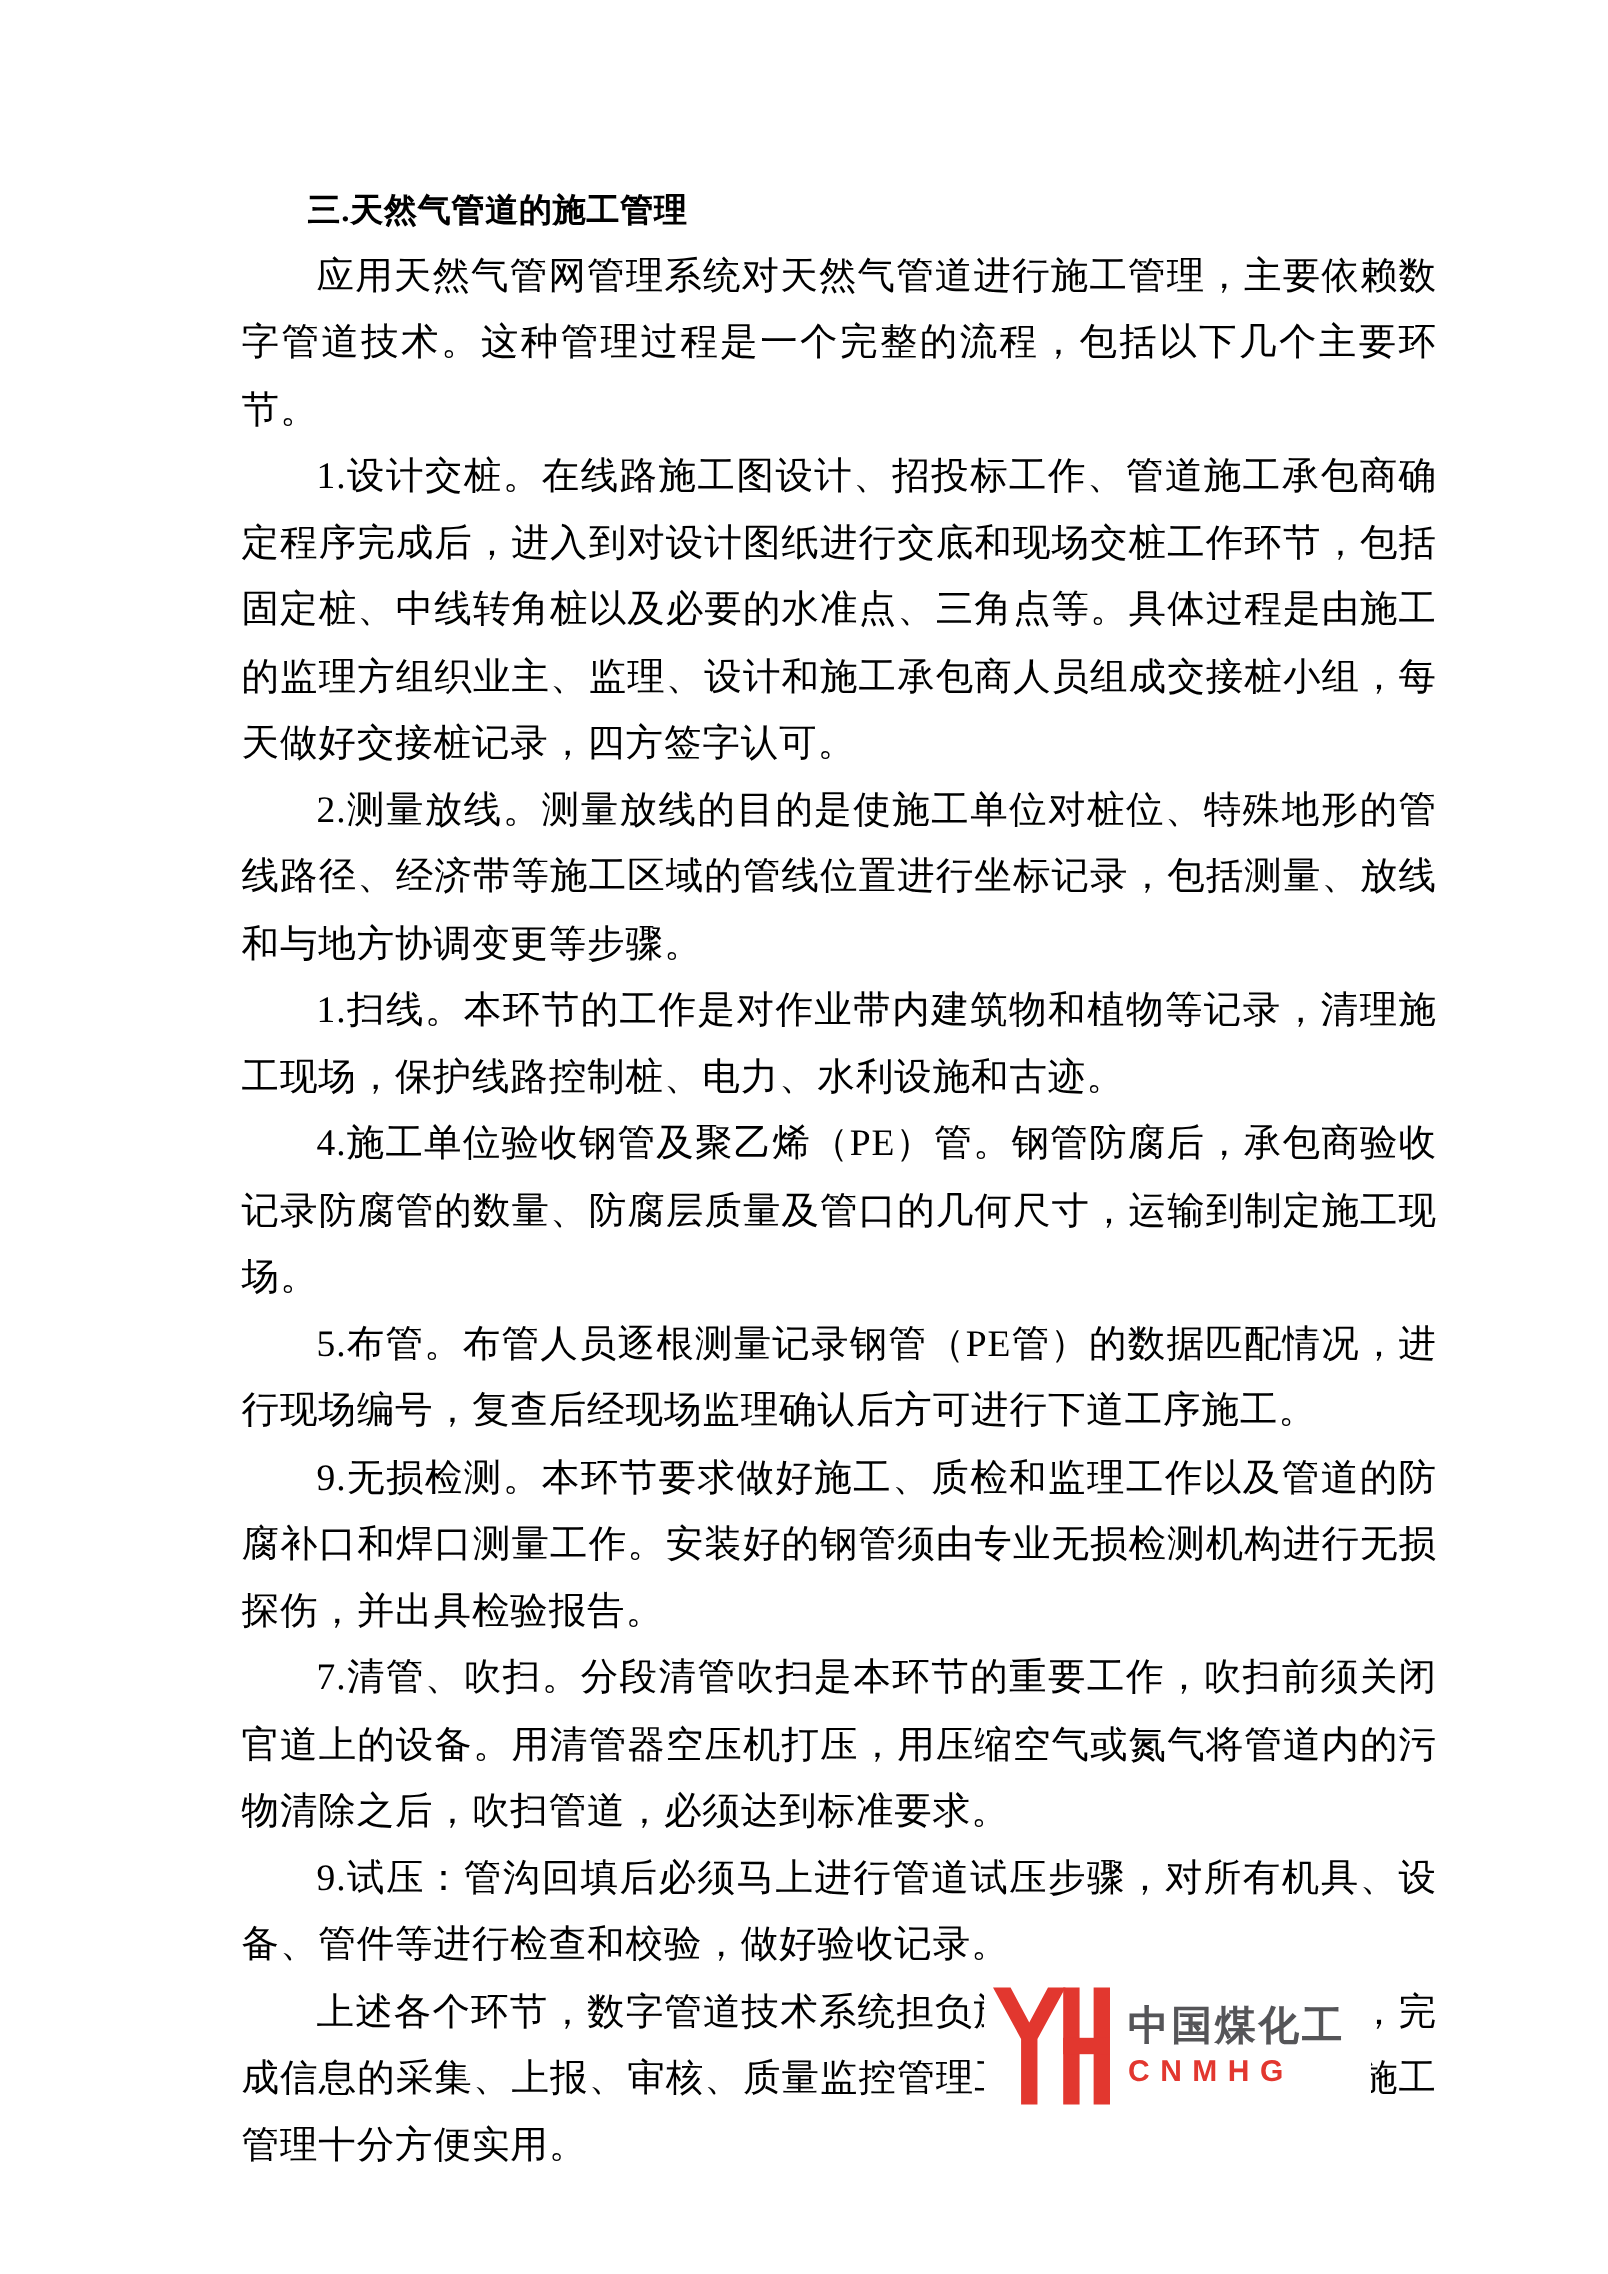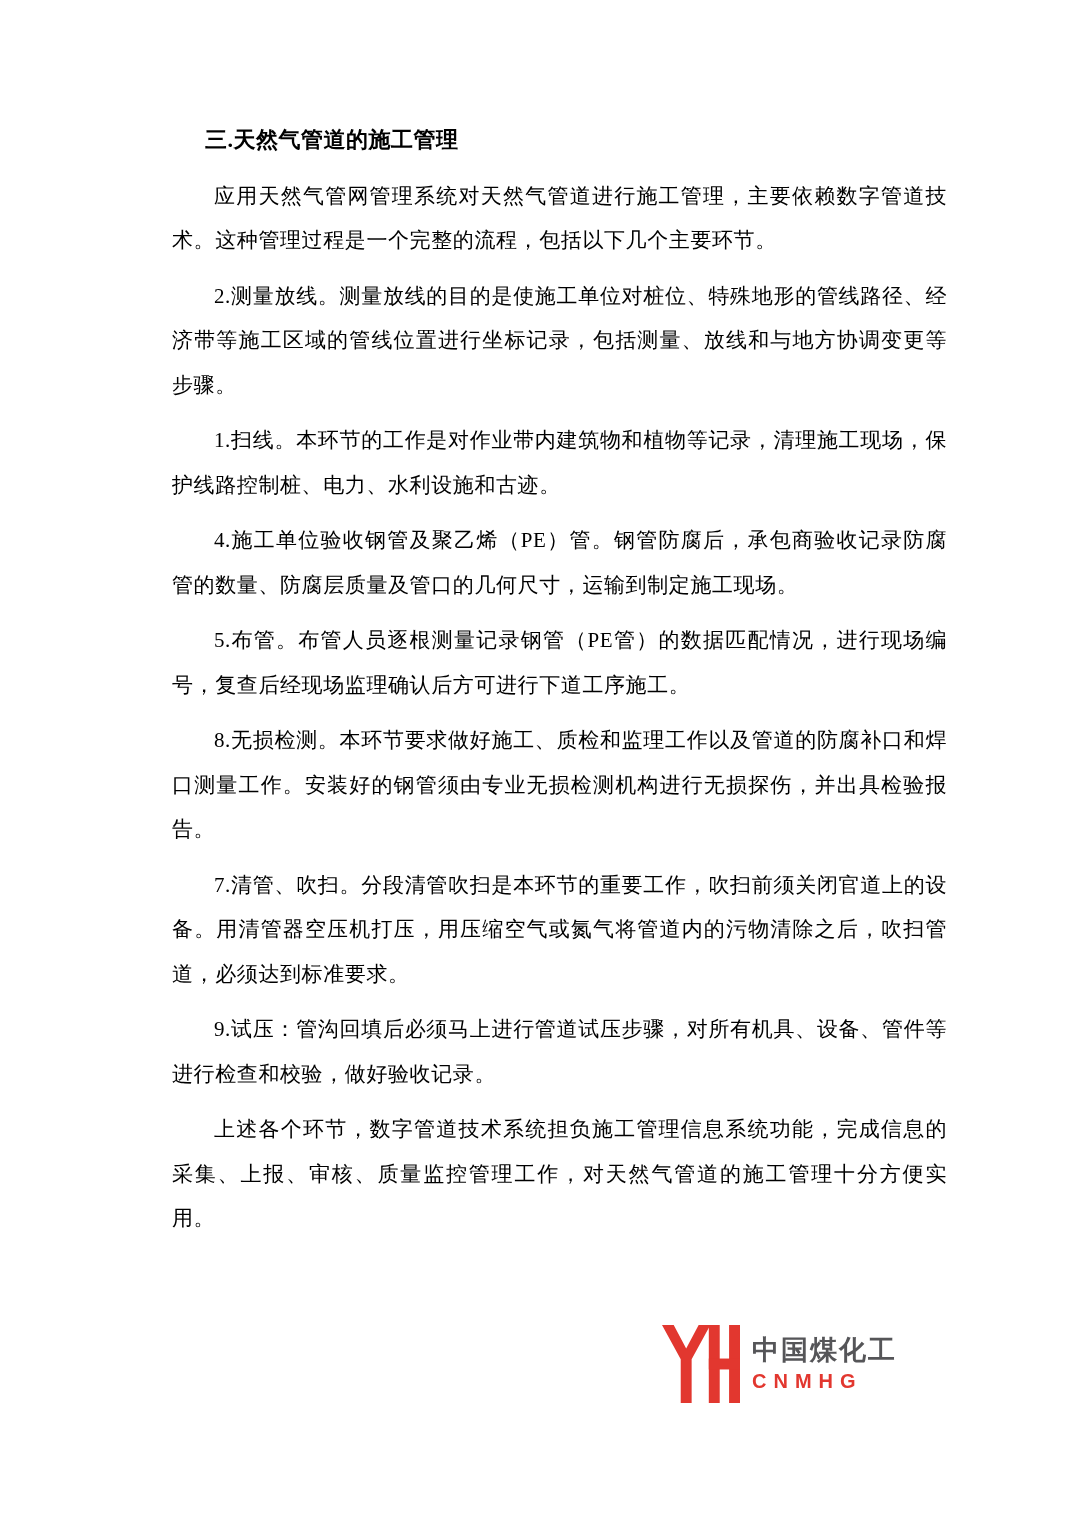--- a/index.html
+++ b/index.html
@@ -15,22 +15,22 @@
   }
   .title {
     margin:0;
     font-size:22px;
     font-weight:bold;
     line-height:44.5px;
     text-indent:2em;
     letter-spacing:0.5px;
   }
   .para {
-    margin:11px;
-    font-size:21px;
+    margin:0;
+    font-size:25px;
     line-height:44.5px;
     text-indent:2em;
     text-align:justify;
     letter-spacing:0.6px;
     word-break:break-all;
   }
   .logo {
     position:absolute;
     right:158px;
     top:1318px;
@@ -62,25 +62,26 @@
   }
 </style>
 </head>
 <body>
 
 <div class="page">
 
   <h2 class="title">三.天然气管道的施工管理</h2>
 
   <p class="para">应用天然气管网管理系统对天然气管道进行施工管理，主要依赖数字管道技术。这种管理过程是一个完整的流程，包括以下几个主要环节。</p>
+  <p class="para">1.设计交桩。在线路施工图设计、招投标工作、管道施工承包商确定程序完成后，进入到对设计图纸进行交底和现场交桩工作环节，包括固定桩、中线转角桩以及必要的水准点、三角点等。具体过程是由施工的监理方组织业主、监理、设计和施工承包商人员组成交接桩小组，每天做好交接桩记录，四方签字认可。</p>
   <p class="para">2.测量放线。测量放线的目的是使施工单位对桩位、特殊地形的管线路径、经济带等施工区域的管线位置进行坐标记录，包括测量、放线和与地方协调变更等步骤。</p>
   <p class="para">1.扫线。本环节的工作是对作业带内建筑物和植物等记录，清理施工现场，保护线路控制桩、电力、水利设施和古迹。</p>
   <p class="para">4.施工单位验收钢管及聚乙烯（PE）管。钢管防腐后，承包商验收记录防腐管的数量、防腐层质量及管口的几何尺寸，运输到制定施工现场。</p>
   <p class="para">5.布管。布管人员逐根测量记录钢管（PE管）的数据匹配情况，进行现场编号，复查后经现场监理确认后方可进行下道工序施工。</p>
-  <p class="para">8.无损检测。本环节要求做好施工、质检和监理工作以及管道的防腐补口和焊口测量工作。安装好的钢管须由专业无损检测机构进行无损探伤，并出具检验报告。</p>
+  <p class="para">9.无损检测。本环节要求做好施工、质检和监理工作以及管道的防腐补口和焊口测量工作。安装好的钢管须由专业无损检测机构进行无损探伤，并出具检验报告。</p>
   <p class="para">7.清管、吹扫。分段清管吹扫是本环节的重要工作，吹扫前须关闭官道上的设备。用清管器空压机打压，用压缩空气或氮气将管道内的污物清除之后，吹扫管道，必须达到标准要求。</p>
   <p class="para">9.试压：管沟回填后必须马上进行管道试压步骤，对所有机具、设备、管件等进行检查和校验，做好验收记录。</p>
   <p class="para">上述各个环节，数字管道技术系统担负施工管理信息系统功能，完成信息的采集、上报、审核、质量监控管理工作，对天然气管道的施工管理十分方便实用。</p>
 
   <div class="logo">
     <svg class="logo-mark" viewBox="0 0 100 100" xmlns="http://www.w3.org/2000/svg" aria-hidden="true">
       <polygon fill="#e2372f" points="0,0 15,0 31,30 47,0 62,0 38,44 38,100 24,100 24,44"></polygon>
       <rect fill="#e2372f" x="60" y="0" width="14" height="100"></rect>
       <rect fill="#e2372f" x="86" y="0" width="14" height="100"></rect>
       <rect fill="#e2372f" x="60" y="43" width="40" height="14"></rect>

